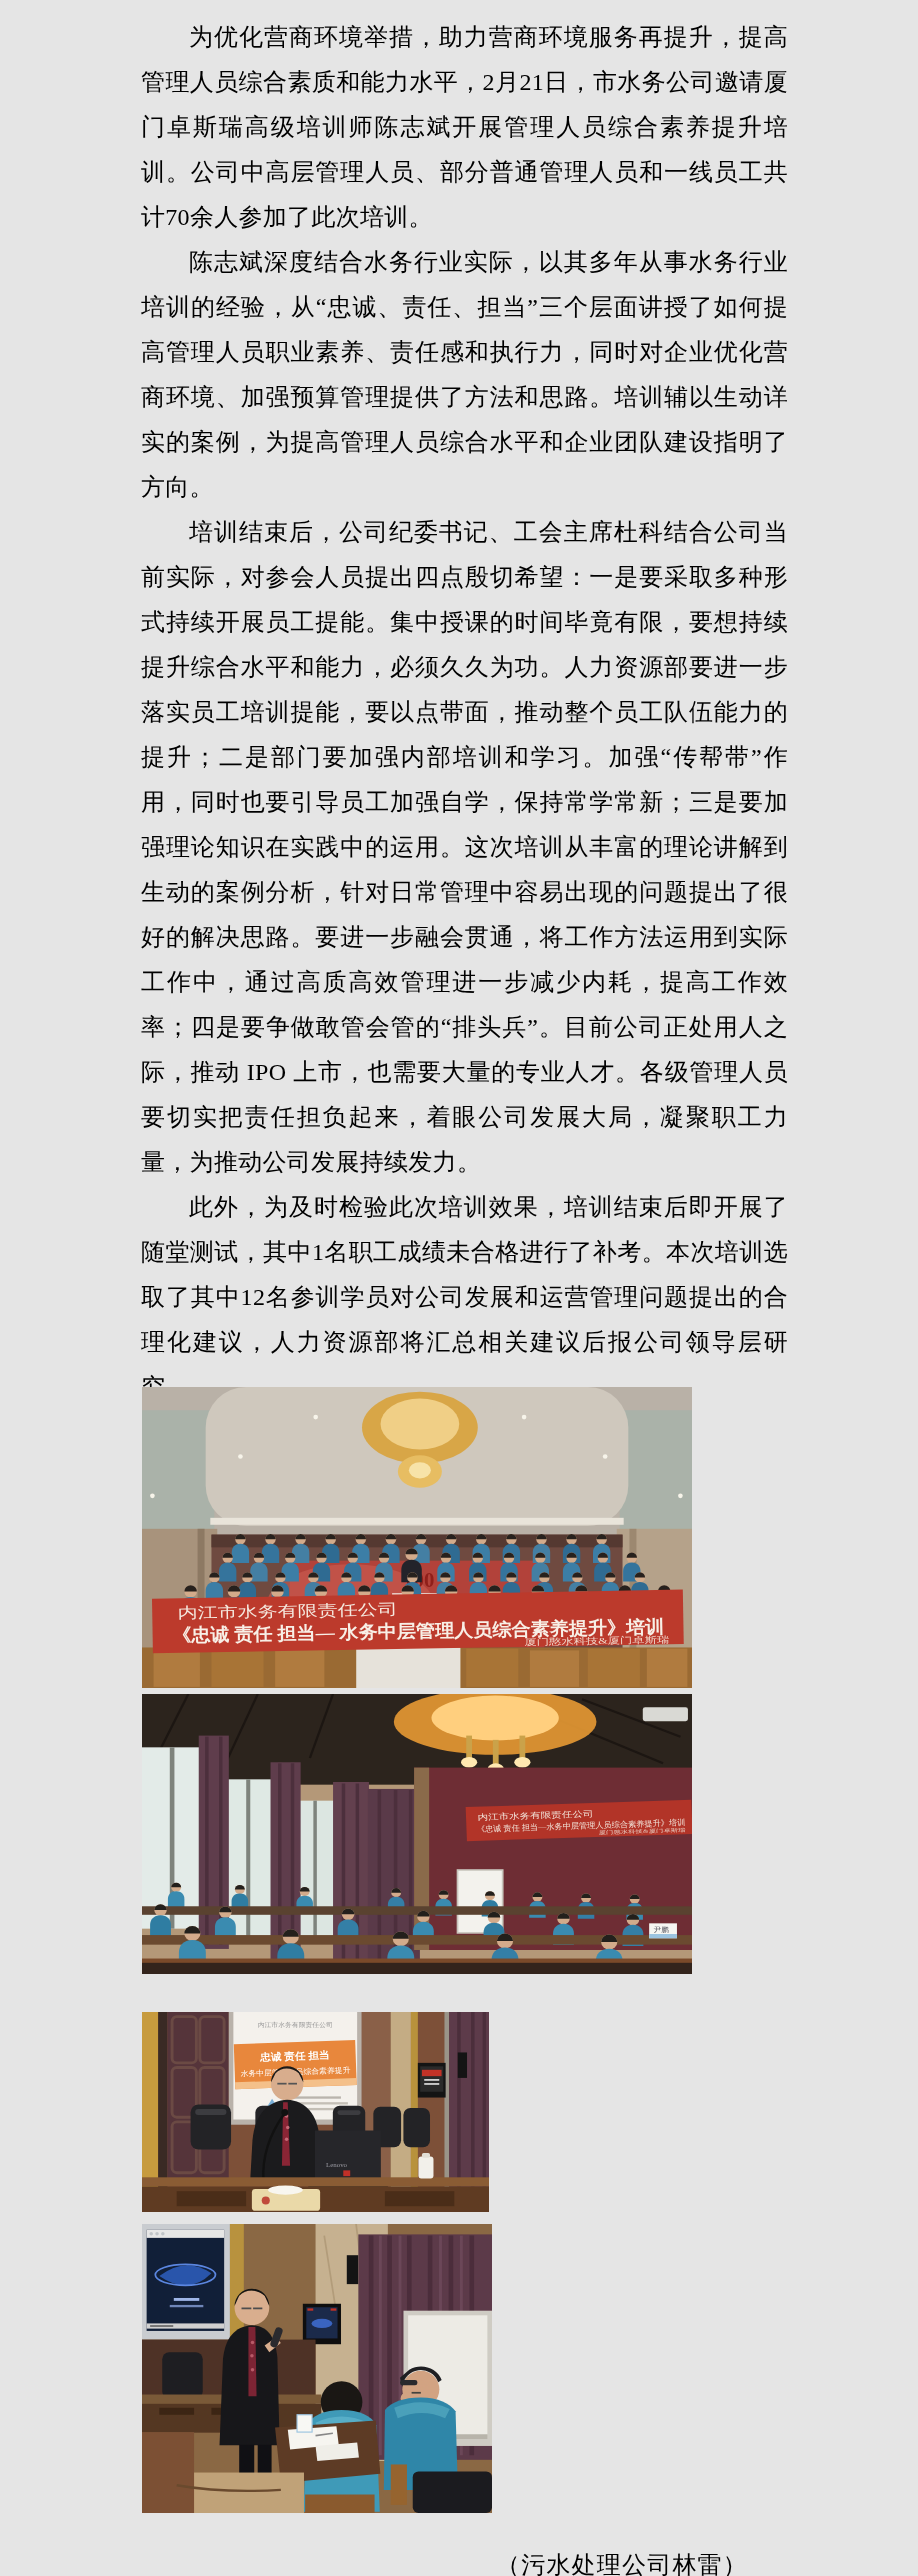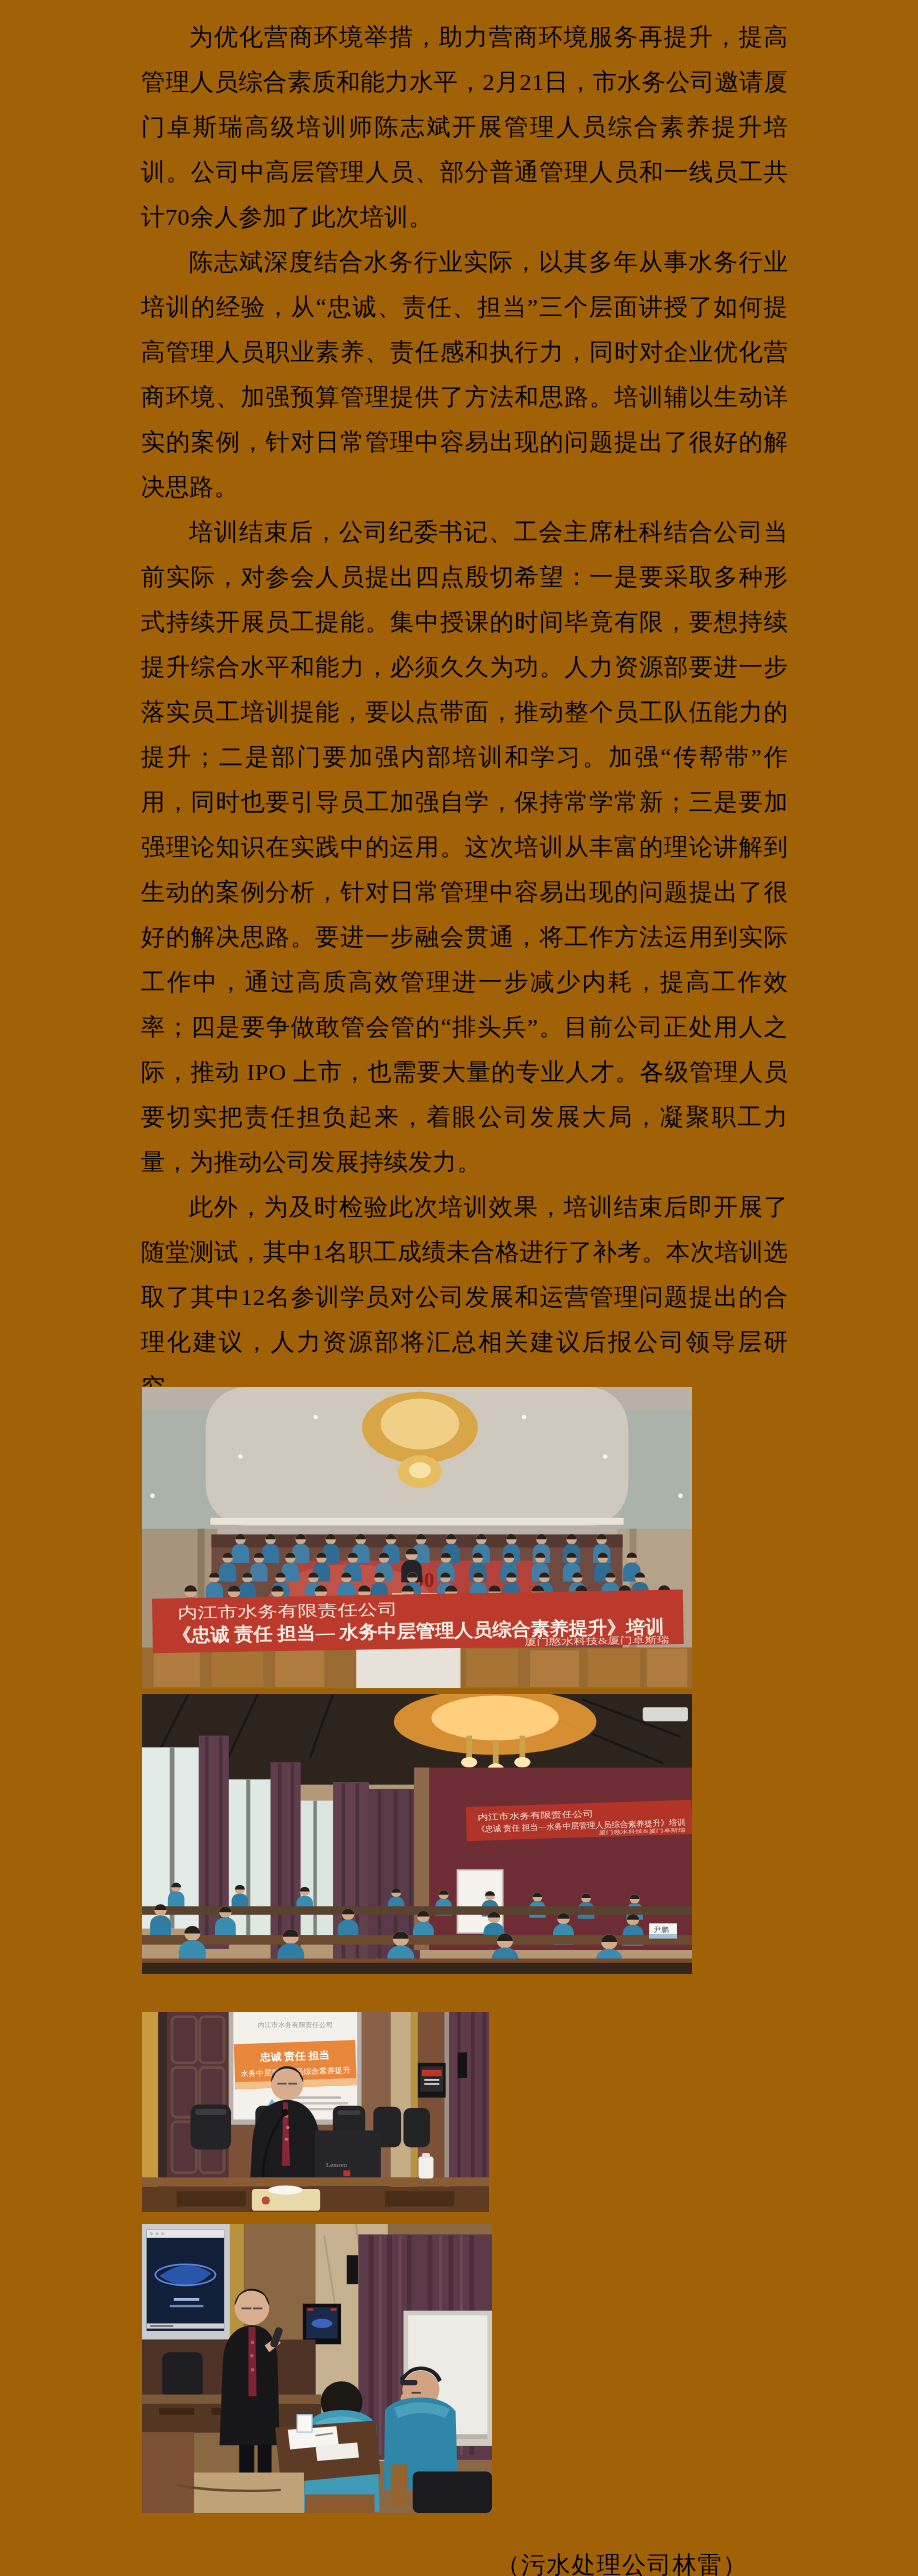--- a/index.html
+++ b/index.html
@@ -1,36 +1,36 @@
 <!DOCTYPE html>
 <html style="font-size:9.3px"><head>
 <meta charset="utf-8">
 <style>
   html,body{margin:0;padding:0;background:#ffffff;}
-  .page{position:relative;width:918px;height:2576px;background:#a16207;overflow:hidden;
+  .page{position:relative;width:918px;height:2576px;background:#e5e5e5;overflow:hidden;
         font-family:"Liberation Serif","DejaVu Serif",serif;color:#000;}
   .article{position:absolute;left:141px;top:15px;width:647px;font-size:24px;line-height:45px;
            text-align:justify;letter-spacing:0.3px;}
   .article p{margin:0;text-indent:2em;}
   .attribution{position:absolute;left:496px;top:2537px;font-size:24px;letter-spacing:1.2px;margin-top:12px;}
   .photo{position:absolute;overflow:hidden;}
   .photo svg{display:block;width:100%;height:100%;}
   #photo1{left:142px;top:1387px;width:550px;height:301px;}
   #photo2{left:142px;top:1694px;width:550px;height:280px;}
   #photo3{left:142px;top:2012px;width:347px;height:200px;}
   #photo4{left:142px;top:2224px;width:350px;height:289px;}
 </style>
 </head>
 <body>
 
 <div class="page">
 
   <div class="article">
     <p>为优化营商环境举措，助力营商环境服务再提升，提高管理人员综合素质和能力水平，2月21日，市水务公司邀请厦门卓斯瑞高级培训师陈志斌开展管理人员综合素养提升培训。公司中高层管理人员、部分普通管理人员和一线员工共计70余人参加了此次培训。</p>
-    <p>陈志斌深度结合水务行业实际，以其多年从事水务行业培训的经验，从“忠诚、责任、担当”三个层面讲授了如何提高管理人员职业素养、责任感和执行力，同时对企业优化营商环境、加强预算管理提供了方法和思路。培训辅以生动详实的案例，针对日常管理中容易出现的问题提出了很好的解决思路。</p>
+    <p>陈志斌深度结合水务行业实际，以其多年从事水务行业培训的经验，从“忠诚、责任、担当”三个层面讲授了如何提高管理人员职业素养、责任感和执行力，同时对企业优化营商环境、加强预算管理提供了方法和思路。培训辅以生动详实的案例，为提高管理人员综合水平和企业团队建设指明了方向。</p>
     <p>培训结束后，公司纪委书记、工会主席杜科结合公司当前实际，对参会人员提出四点殷切希望：一是要采取多种形式持续开展员工提能。集中授课的时间毕竟有限，要想持续提升综合水平和能力，必须久久为功。人力资源部要进一步落实员工培训提能，要以点带面，推动整个员工队伍能力的提升；二是部门要加强内部培训和学习。加强“传帮带”作用，同时也要引导员工加强自学，保持常学常新；三是要加强理论知识在实践中的运用。这次培训从丰富的理论讲解到生动的案例分析，针对日常管理中容易出现的问题提出了很好的解决思路。要进一步融会贯通，将工作方法运用到实际工作中，通过高质高效管理进一步减少内耗，提高工作效率；四是要争做敢管会管的“排头兵”。目前公司正处用人之际，推动 IPO 上市，也需要大量的专业人才。各级管理人员要切实把责任担负起来，着眼公司发展大局，凝聚职工力量，为推动公司发展持续发力。</p>
     <p>此外，为及时检验此次培训效果，培训结束后即开展了随堂测试，其中1名职工成绩未合格进行了补考。本次培训选取了其中12名参训学员对公司发展和运营管理问题提出的合理化建议，人力资源部将汇总相关建议后报公司领导层研究。</p>
   </div>
 
   <div class="photo" id="photo1">
   <svg viewBox="0 0 950 520" preserveAspectRatio="none">
     <defs>
       <g id="p1">
         <circle cx="20" cy="11" r="9" fill="#d3ab8b"></circle>
         <path d="M11 11a9 9 0 0 1 18 0z" fill="#27211d"></path>

